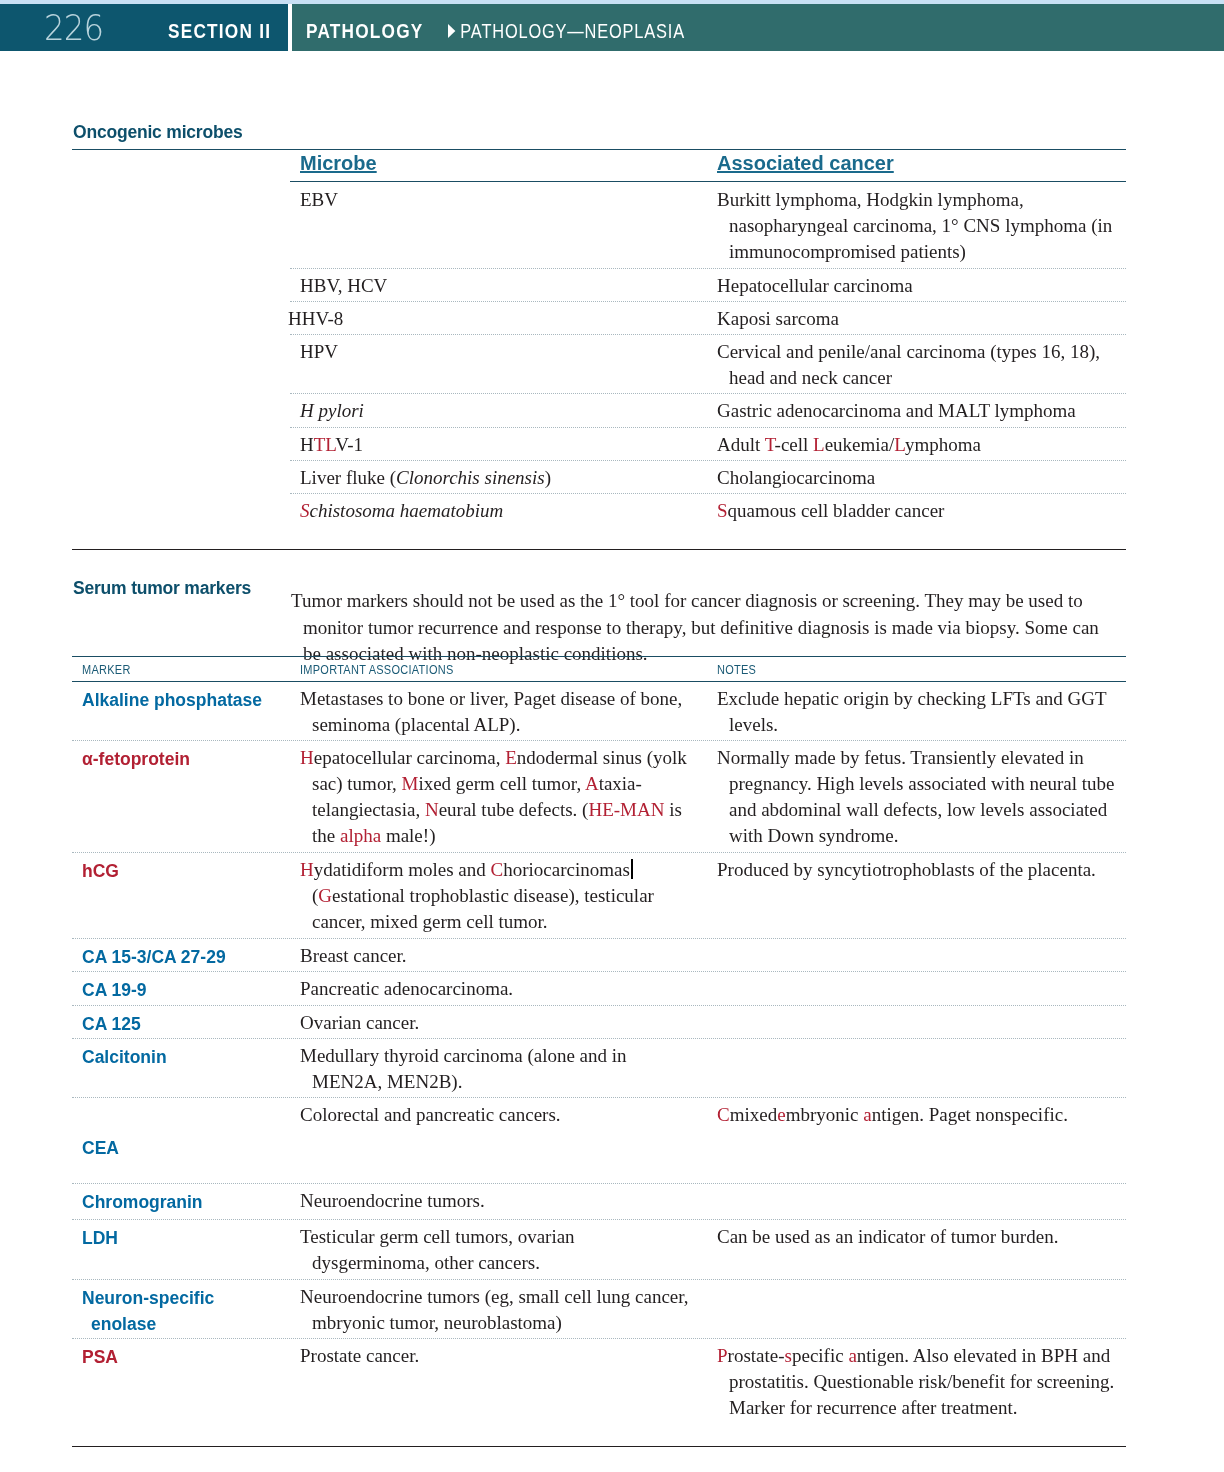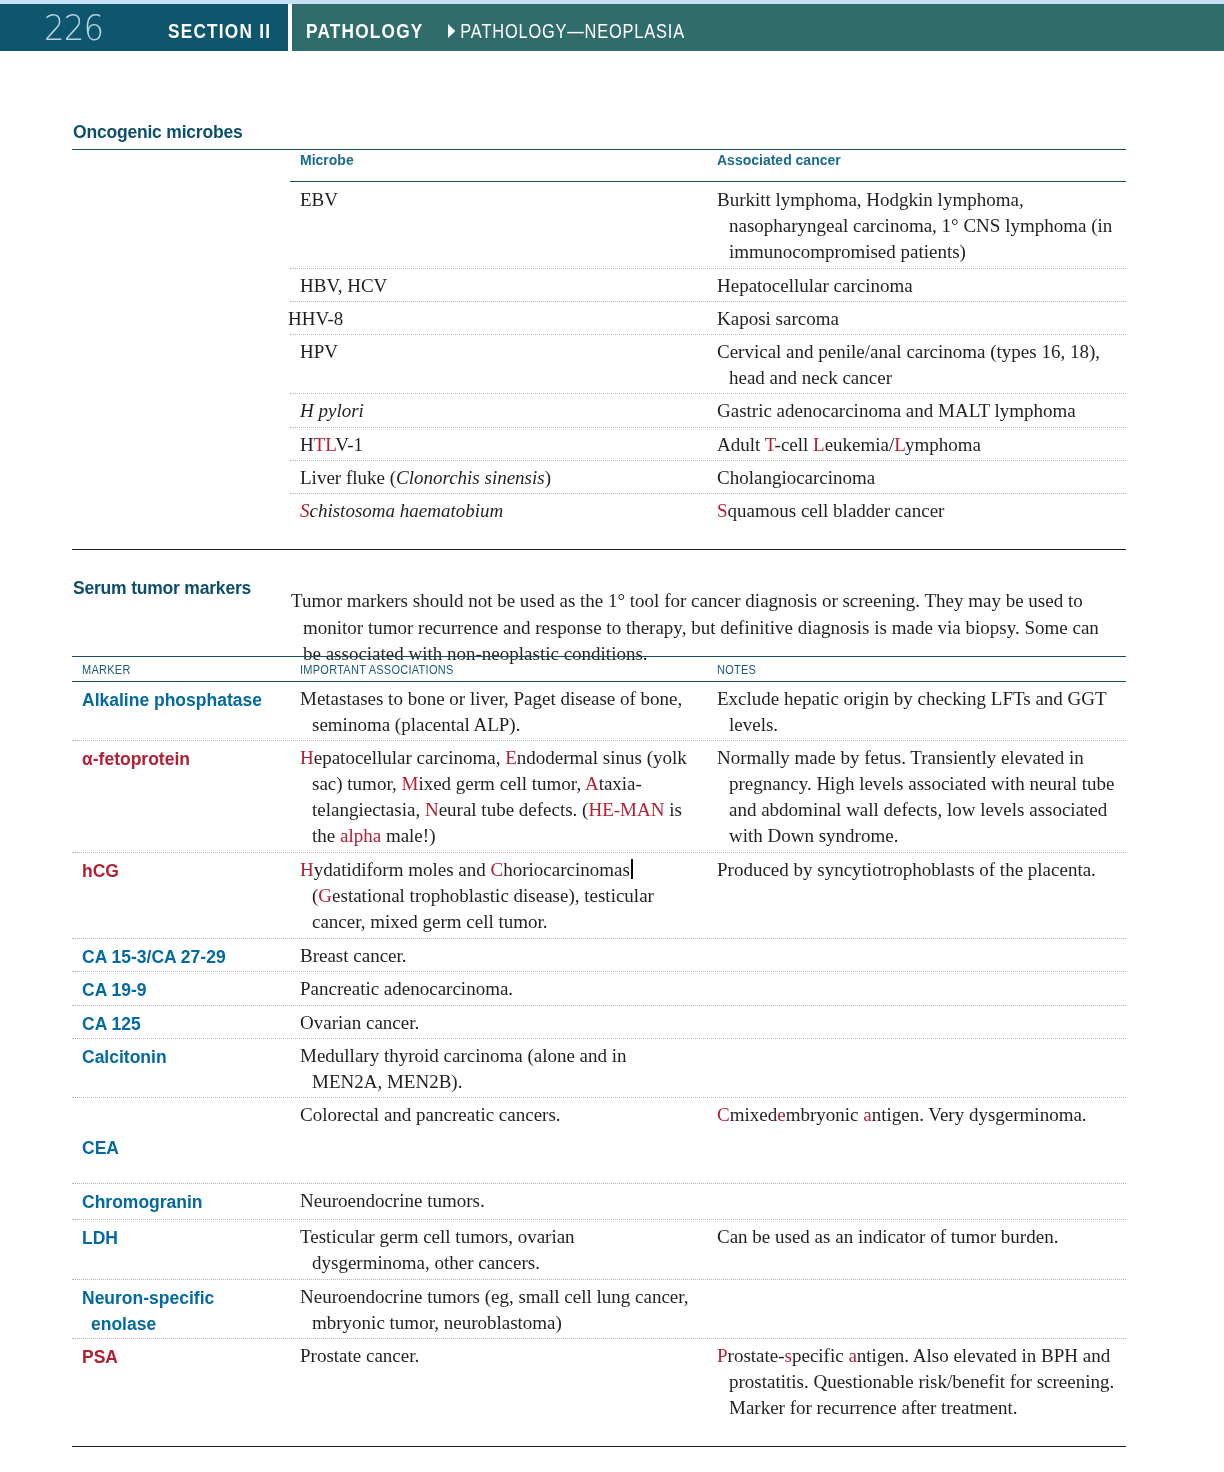--- a/index.html
+++ b/index.html
@@ -13,21 +13,21 @@
   .hdr-right { position: absolute; left: 292px; top: 4px; width: 932px; height: 47px; background: #306c6c; }
   .pagenum { position: absolute; left: 44px; top: 7px; font-family: "DejaVu Sans", sans-serif; font-weight: 200; font-size: 36px; color: #b8d3dc; letter-spacing: -1px; transform: scaleX(0.9); transform-origin: left; }
   .section { position: absolute; left: 168px; top: 19px; font-family: "Liberation Sans", sans-serif; font-weight: bold; font-size: 21px; color: #ffffff; letter-spacing: 1.5px; transform: scaleX(0.82); transform-origin: left; }
   .chapter { position: absolute; left: 306px; top: 19px; font-family: "Liberation Sans", sans-serif; font-weight: bold; font-size: 21px; color: #ffffff; letter-spacing: 1.5px; transform: scaleX(0.82); transform-origin: left; }
   .crumb { position: absolute; left: 448px; top: 20px; font-family: "Liberation Sans", sans-serif; font-size: 20px; color: #ffffff; letter-spacing: 1px; transform: scaleX(0.82); transform-origin: left; white-space: nowrap; }
   .crumb .tri { display: inline-block; width: 0; height: 0; border-top: 7px solid transparent; border-bottom: 7px solid transparent; border-left: 9px solid #ffffff; margin-right: 6px; vertical-align: 0px; }
   .sec-title { position: absolute; font-family: "Liberation Sans", sans-serif; font-weight: bold; font-size: 17.5px; color: #0d4f6b; letter-spacing: -0.2px; }
   .rule-solid { position: absolute; height: 0; border-top: 1.5px solid #1a4d63; }
   .rule-black { position: absolute; height: 0; border-top: 1.5px solid #231f20; }
   .rule-dot { position: absolute; height: 0; border-top: 1.5px dotted #a9b8bf; }
-  .col-head { position: absolute; font-family: "Liberation Sans", sans-serif; font-weight: bold; font-size: 14px; color: #1a6a8c; }
+  .col-head { position: absolute; font-family: "Liberation Sans", sans-serif; font-weight: bold; font-size: 20px; color: #1a6a8c; text-decoration: underline; }
   .small-head { position: absolute; font-family: "Liberation Sans", sans-serif; font-size: 12.5px; color: #1a5a75; letter-spacing: 0.3px; transform: scaleX(0.88); transform-origin: left; }
   .cell { position: absolute; font-size: 19px; line-height: 26px; color: #231f20; text-indent: -12px; padding-left: 12px; }
   .marker { position: absolute; font-family: "Liberation Sans", sans-serif; font-weight: bold; font-size: 17.5px; line-height: 26px; color: #0369a1; text-indent: -9px; padding-left: 9px; }
   .marker.red { color: #b22033; }
   .hl { color: #b22033; }
   .it { font-style: italic; }
   .caret { display: inline-block; width: 2px; height: 20px; background: #000; vertical-align: -3px; margin-left: 1px; }
   .intro { position: absolute; font-size: 19px; line-height: 26.5px; text-indent: -12px; padding-left: 12px; }
 </style>
 </head>
@@ -110,21 +110,21 @@
       <div><span>Ovarian cancer.</span></div>
     </div>
     <div class="marker" style="left: 82px; top: 1044px; width: 200px;">Calcitonin</div>
     <div class="cell" style="left: 300px; top: 1043px; width: 390px;">
       <div><span>Medullary thyroid carcinoma (alone and in MEN2A, MEN2B).</span></div>
     </div>
     <div class="marker" style="left: 82px; top: 1103px; width: 200px; margin-top: 32px;">CEA</div>
     <div class="cell" style="left: 300px; top: 1102px; width: 390px;">
       <div><span>Colorectal and pancreatic cancers.</span></div>
     </div>
-    <div class="cell" style="left: 717px; top: 1102px; width: 410px;"><span class="hl">C</span><span>mixed</span><span class="hl">e</span><span>mbryonic </span><span class="hl">a</span><span>ntigen. Very dysgerminoma.</span></div>
+    <div class="cell" style="left: 717px; top: 1102px; width: 410px;"><span class="hl">C</span><span>mixed</span><span class="hl">e</span><span>mbryonic </span><span class="hl">a</span><span>ntigen. Paget nonspecific.</span></div>
     <div class="marker" style="left: 82px; top: 1189px; width: 200px;">Chromogranin</div>
     <div class="cell" style="left: 300px; top: 1188px; width: 390px;">
       <div><span>Neuroendocrine tumors.</span></div>
     </div>
     <div class="marker" style="left: 82px; top: 1225px; width: 200px;">LDH</div>
     <div class="cell" style="left: 300px; top: 1224px; width: 390px;">
       <div><span>Testicular germ cell tumors, ovarian dysgerminoma, other cancers.</span></div>
     </div>
     <div class="cell" style="left: 717px; top: 1224px; width: 410px;"><span>Can be used as an indicator of tumor burden.</span></div>
     <div class="marker" style="left: 82px; top: 1285px; width: 200px;">Neuron-specific enolase</div>

